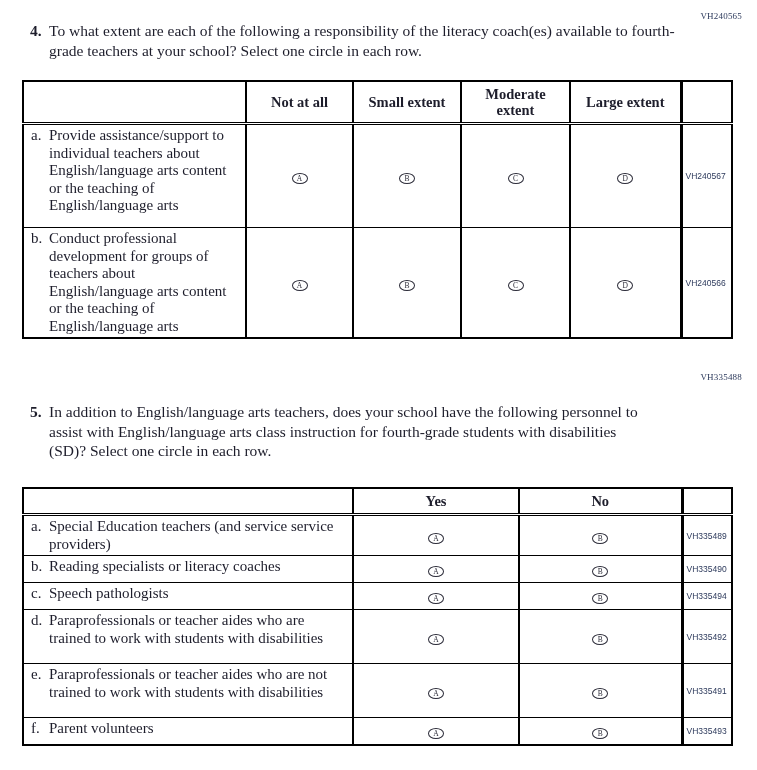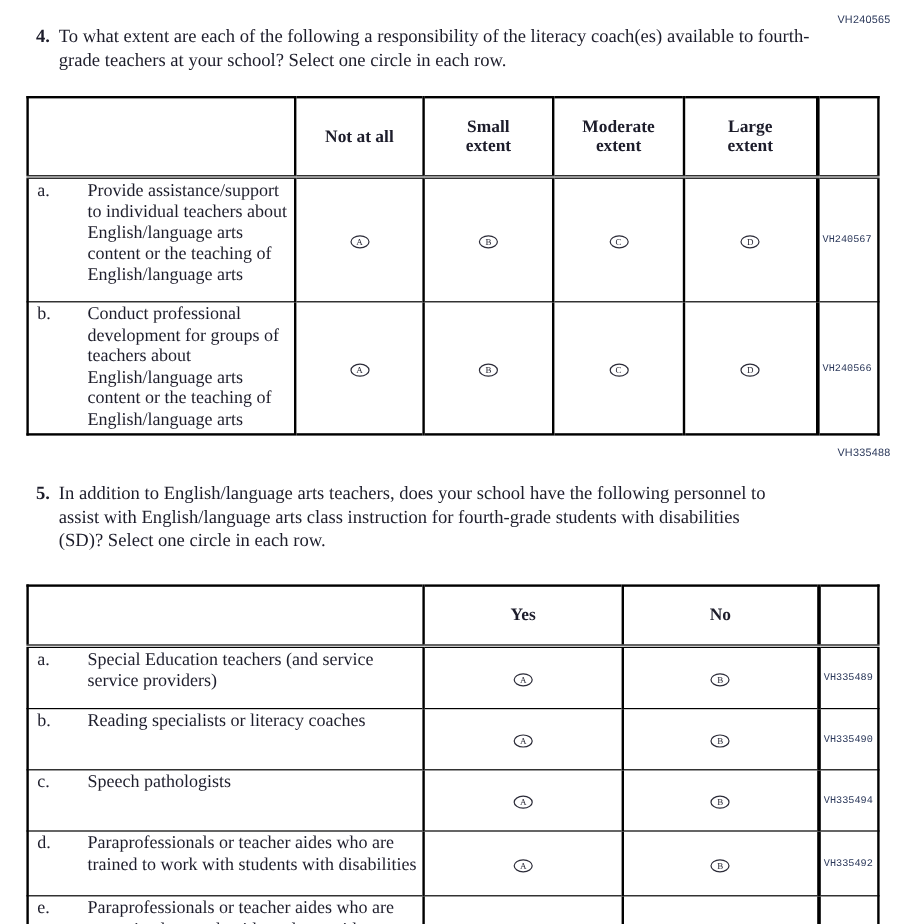--- a/index.html
+++ b/index.html
@@ -5,60 +5,60 @@
   * { box-sizing: border-box; }
   html, body { margin: 0; padding: 0; }
   body {
     width: 757px; height: 770px; background: #ffffff;
     font-family: "Liberation Serif", serif; color: #1d1d2b;
   }
   .page { position: relative; width: 757px; height: 770px; overflow: hidden; }
 
   .q-code {
     position: absolute; right: 15px; font-size: 9px; color: #2d3a5c;
-    font-family: Liberation Sans, sans-serif; letter-spacing: 0.2px;
+    font-family: Liberation Serif, serif; letter-spacing: 0.2px;
   }
   .q4-code { top: 11px; }
   .q5-code { top: 372px; }
 
   .question { position: absolute; display: flex; font-size: 15.5px; line-height: 19.5px; }
   .q4-text { top: 21px; left: 30px; width: 648px; }
   .q5-text { top: 402px; left: 30px; width: 622px; }
   .qnum { width: 19px; font-weight: bold; flex: none; }
   .qtext { flex: 1; }
   .qtext b { font-weight: normal; }
 
   table { border-collapse: collapse; table-layout: fixed; background: #fff; }
   .qtable { position: absolute; border: 2px solid #000; }
   .t1 { top: 80px; left: 22px; width: 709px; }
   .t2 { top: 487px; left: 22px; width: 709px; }
 
-  th, td { border-left: 2px solid #000; padding: 16px; }
+  th, td { border-left: 2px solid #000; padding: 4px; }
   th:first-child, td:first-child { border-left: none; }
   thead th { border-bottom: 3px double #000; font-weight: bold; font-size: 14.5px; line-height: 16px; text-align: center; vertical-align: middle; }
   tbody tr td { border-top: 1px solid #000; }
   tbody tr:first-child td { border-top: none; }
 
   td.stub { vertical-align: top; padding: 2px 4px 2px 7px; font-size: 15px; line-height: 17.5px; }
   .stub-inner { display: flex; }
   .row-letter { width: 18px; flex: none; }
-  .row-label { flex: 1; margin-left: 24px; }
+  .row-label { flex: 1; }
 
   td.opt { text-align: center; vertical-align: middle; }
   .circle {
     display: inline-flex; width: 16px; height: 11px;
     border: 1px solid #2b2b38; border-radius: 50%;
     align-items: center; justify-content: center;
     font-size: 7.5px; line-height: 7.5px; color: #2b2b38;
     font-family: "Liberation Serif", serif;
   }
   td.codecell {
     border-left: 3px solid #000; vertical-align: middle;
     font-size: 8.5px; color: #2d3a5c; padding-left: 3px;
-    font-family: Liberation Mono, monospace; overflow: hidden; white-space: nowrap;
+    font-family: Liberation Sans, sans-serif; overflow: hidden; white-space: nowrap;
   }
   th.codecol { border-left: 3px solid #000; }
 
   
   .t1 thead tr { height: 40px; }
   .t1 tbody tr { height: 104px; }
   .t2 thead tr { height: 25px; font-family: Liberation Serif, serif; }
   .t2 tr.h2 { height: 36px; }
   .t2 tr.h1 { height: 22px; }
   .t2 tr.h3 { height: 54px; }

